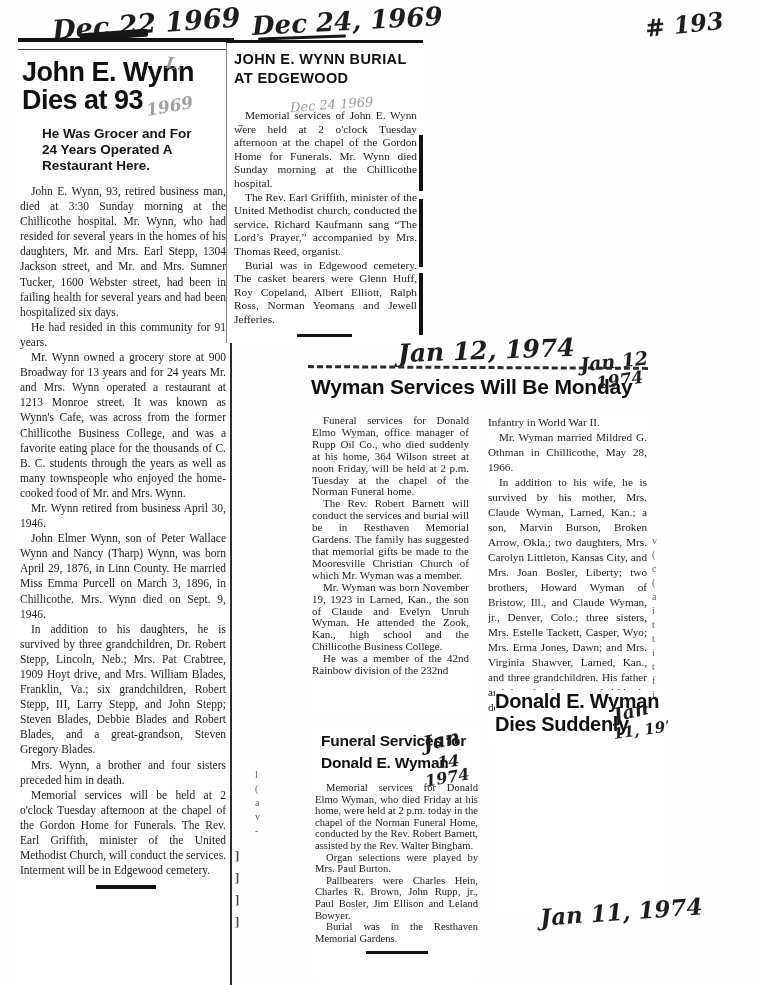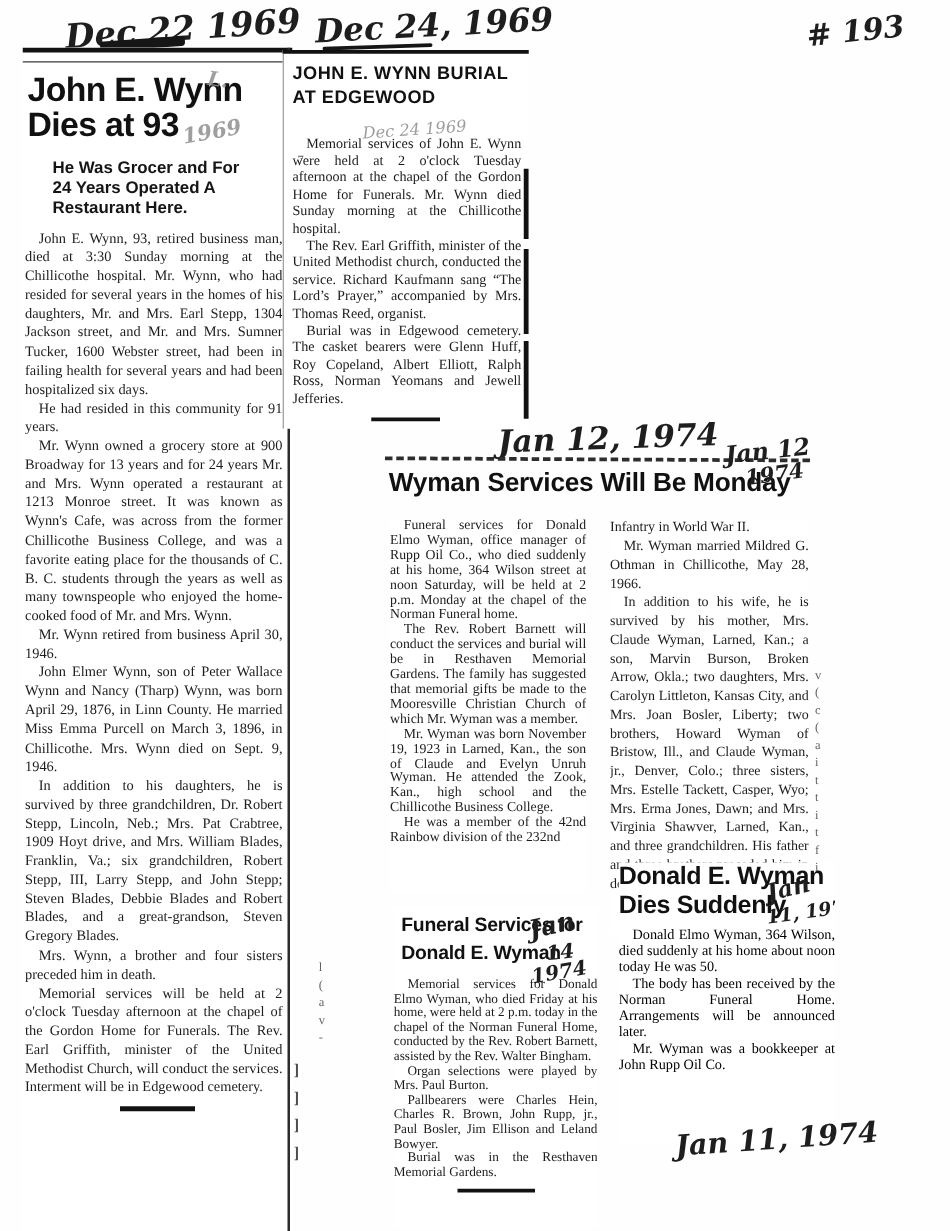--- a/index.html
+++ b/index.html
@@ -106,21 +106,21 @@
     <div class="endbar" style="width:55px;height:3px;"></div>
   </div>
 
   <div class="hw" style="left:398px;top:336px;font-size:25px;transform:rotate(-2deg);">Jan 12, 1974</div>
   <div class="dashrule"></div>
   <div class="wy-headline headline-sans">Wyman Services Will Be Monday</div>
   <div class="hw" style="left:580px;top:350px;font-size:19px;transform:rotate(-6deg);">Jan 12</div>
   <div class="hw" style="left:596px;top:370px;font-size:17px;transform:rotate(-8deg);">1974</div>
 
   <div class="clip wycol wycol1">
-    <p>Funeral services for Donald Elmo Wyman, office manager of Rupp Oil Co., who died suddenly at his home, 364 Wilson street at noon Saturday, will be held at 2 p.m. Monday at the chapel of the Norman Funeral home.</p>
+    <p>Funeral services for Donald Elmo Wyman, office manager of Rupp Oil Co., who died suddenly at his home, 364 Wilson street at noon Friday, will be held at 2 p.m. Tuesday at the chapel of the Norman Funeral home.</p>
     <p>The Rev. Robert Barnett will conduct the services and burial will be in Resthaven Memorial Gardens.  The family has suggested that memorial gifts be made to the Mooresville Christian Church of which Mr. Wyman was a member.</p>
     <p>Mr. Wyman was born November 19, 1923 in Larned, Kan., the son of Claude and Evelyn Unruh Wyman.  He attended the Zook, Kan., high school and the Chillicothe Business College.</p>
     <p>He was a member of the 42nd Rainbow division of the 232nd</p>
   </div>
   <div class="clip wycol wycol2">
     <p class="noindent">Infantry in World War II.</p>
     <p>Mr. Wyman married Mildred G. Othman in Chillicothe, May 28, 1966.</p>
     <p>In addition to his wife, he is survived by his mother, Mrs. Claude Wyman, Larned, Kan.; a son, Marvin Burson, Broken Arrow, Okla.; two daughters, Mrs. Carolyn Littleton, Kansas City, and Mrs. Joan Bosler, Liberty; two brothers, Howard Wyman of Bristow, Ill., and Claude Wyman, jr., Denver, Colo.; three sisters, Mrs. Estelle Tackett, Casper, Wyo; Mrs. Erma Jones, Dawn; and Mrs. Virginia Shawver, Larned, Kan., and three grandchildren. His father and three brothers preceded him in death.</p>
   </div>
   <div class="squiggle"></div>
@@ -142,25 +142,20 @@
     <div class="endbar" style="width:62px;height:3px;"></div>
   </div>
 
   <div class="clip clip5">
     <h3 class="headline-sans">
       <span style="display:block">Donald E. Wyman</span>
       <span style="display:block">Dies Suddenly</span>
     </h3>
     <div class="hw" style="left:118px;top:10px;font-size:19px;transform:rotate(-14deg);">Jan</div>
     <div class="hw" style="left:118px;top:30px;font-size:15px;transform:rotate(-8deg);">11, 1974</div>
-    <div class="bodytext">
-      <p>Donald Elmo Wyman, 364 Wilson, died suddenly at his home about noon today  He was 50.</p>
-      <p>The body has been received by the Norman Funeral Home. Arrangements will be announced later.</p>
-      <p>Mr. Wyman was a bookkeeper at John Rupp Oil Co.</p>
-    </div>
   </div>
   <div class="hw" style="left:540px;top:898px;font-size:23px;transform:rotate(-4deg);">Jan 11, 1974</div>
 
   <div class="fragwrap" style="left:238px;top:122px;">7</div>
   <div class="frag" style="left:255px;top:768px;">l ( a v -</div>
   <div class="frag" style="left:235px;top:845px;font-size:13px;line-height:22px;font-weight:bold;color:#222;">] ] ] ]</div>
   <div class="frag" style="left:652px;top:534px;">v ( c ( a i t t i t f i</div>
 
 </div>
 

